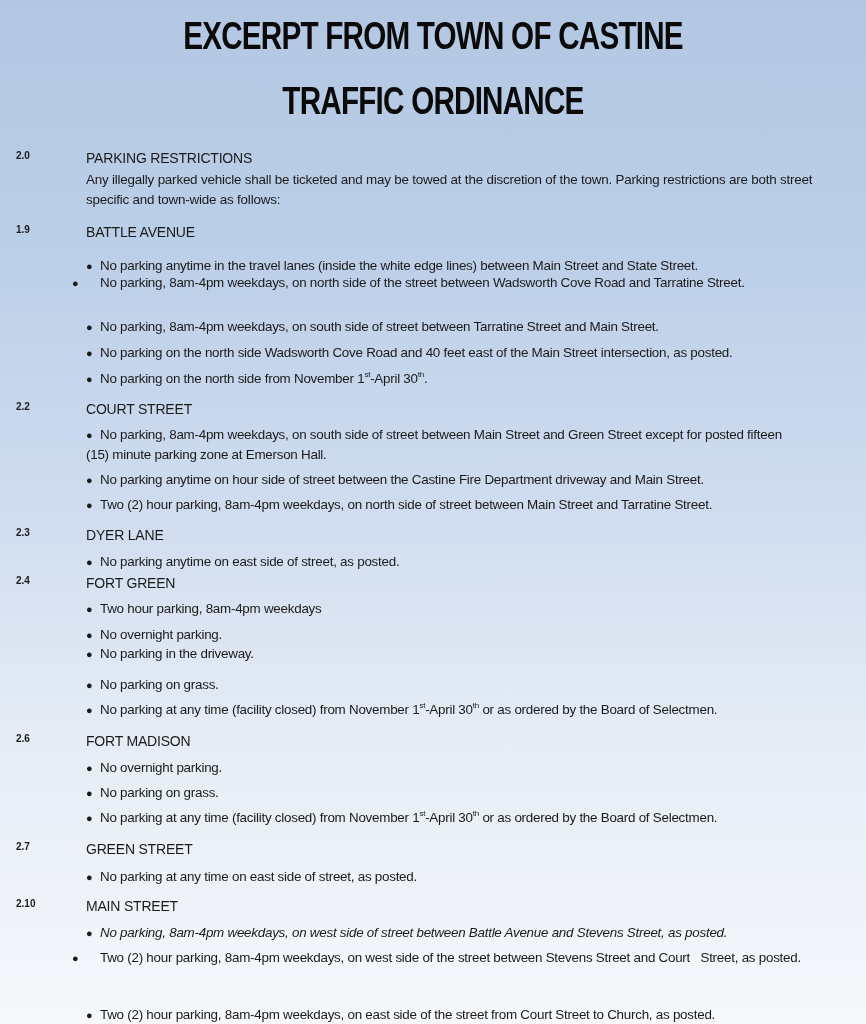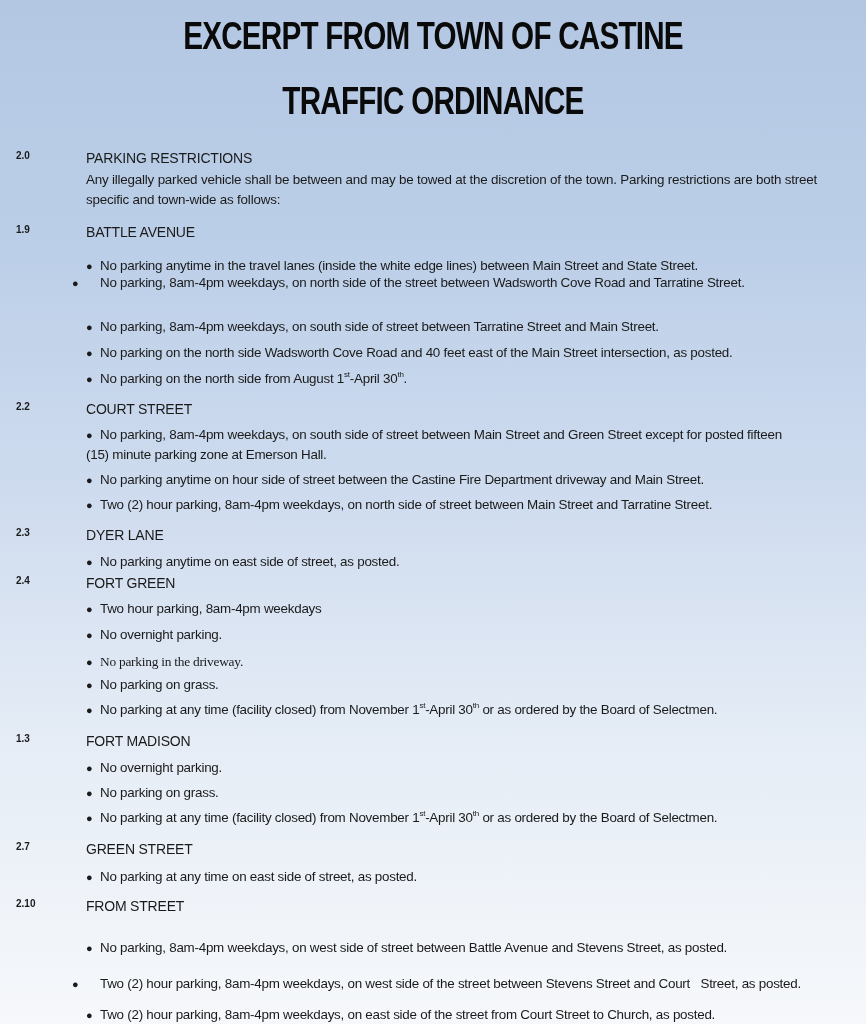--- a/index.html
+++ b/index.html
@@ -51,31 +51,31 @@
 </style>
 </head>
 <body>
 
 <div id="title1" class="title">EXCERPT FROM TOWN OF CASTINE</div>
 <div id="title2" class="title">TRAFFIC ORDINANCE</div>
 
 <div class="section" style="top:150px;">
   <div class="num">2.0</div>
   <div class="head">PARKING RESTRICTIONS</div>
-  <div class="para" style="top:20px;">Any illegally parked vehicle shall be between and may be towed at the discretion of the town.  Parking restrictions are both street specific and town-wide as follows:</div>
+  <div class="para" style="top:20px;">Any illegally parked vehicle shall be ticketed and may be towed at the discretion of the town.  Parking restrictions are both street specific and town-wide as follows:</div>
 </div>
 
 <div class="section" style="top:224px;">
   <div class="num">1.9</div>
   <div class="head">BATTLE AVENUE</div>
   <div class="item" style="top:32px;"><span class="bullet">●</span><span>No parking anytime in the travel lanes (inside the white edge lines) between Main Street and State Street.</span></div>
   <div class="item wrap hang" style="top:49px; width:740px;"><span class="bullet">●</span><span>No parking, 8am-4pm weekdays, on north side of the street between Wadsworth Cove Road and Tarratine Street.</span></div>
   <div class="item" style="top:93px;"><span class="bullet">●</span><span>No parking, 8am-4pm weekdays, on south side of street between Tarratine Street and Main Street.</span></div>
   <div class="item" style="top:119px;"><span class="bullet">●</span><span>No parking on the north side Wadsworth Cove Road and 40 feet east of the Main Street intersection, as posted.</span></div>
-  <div class="item" style="top:145px;"><span class="bullet">●</span><span>No parking on the north side from August 1</span><sup>st</sup><span>-April 30</span><sup>th</sup><span>.</span></div>
+  <div class="item" style="top:145px;"><span class="bullet">●</span><span>No parking on the north side from November 1</span><sup>st</sup><span>-April 30</span><sup>th</sup><span>.</span></div>
 </div>
 
 <div class="section" style="top:401px;">
   <div class="num">2.2</div>
   <div class="head">COURT STREET</div>
   <div class="item wrap" style="top:24px; width:720px;"><span class="bullet">●</span><span>No parking, 8am-4pm weekdays, on south side of street between Main Street and Green Street except for posted fifteen (15) minute parking zone at Emerson Hall.</span></div>
   <div class="item" style="top:69px;"><span class="bullet">●</span><span>No parking anytime on hour side of street between the Castine Fire Department driveway and Main Street.</span></div>
   <div class="item" style="top:94px;"><span class="bullet">●</span><span>Two (2) hour parking, 8am-4pm weekdays, on north side of street between Main Street and Tarratine Street.</span></div>
 </div>
 
@@ -83,38 +83,38 @@
   <div class="num">2.3</div>
   <div class="head">DYER LANE</div>
   <div class="item" style="top:25px;"><span class="bullet">●</span><span>No parking anytime on east side of street, as posted.</span></div>
 </div>
 
 <div class="section" style="top:575px;">
   <div class="num">2.4</div>
   <div class="head">FORT GREEN</div>
   <div class="item" style="top:24px;"><span class="bullet">●</span><span>Two hour parking, 8am-4pm weekdays</span></div>
   <div class="item" style="top:50px;"><span class="bullet">●</span><span>No overnight parking.</span></div>
-  <div class="item" style="top:77px;font-family:Liberation Serif, serif;"><span class="bullet">●</span><span>No parking in the driveway.</span></div>
+  <div class="item" style="top:69px;"><span class="bullet">●</span><span>No parking in the driveway.</span></div>
   <div class="item" style="top:100px;"><span class="bullet">●</span><span>No parking on grass.</span></div>
   <div class="item" style="top:125px;"><span class="bullet">●</span><span>No parking at any time (facility closed) from November 1</span><sup>st</sup><span>-April 30</span><sup>th</sup><span> or as ordered by the Board of Selectmen.</span></div>
 </div>
 
 <div class="section" style="top:733px;">
-  <div class="num">1.3</div>
+  <div class="num">2.6</div>
   <div class="head">FORT MADISON</div>
   <div class="item" style="top:25px;"><span class="bullet">●</span><span>No overnight parking.</span></div>
   <div class="item" style="top:50px;"><span class="bullet">●</span><span>No parking on grass.</span></div>
   <div class="item" style="top:75px;"><span class="bullet">●</span><span>No parking at any time (facility closed) from November 1</span><sup>st</sup><span>-April 30</span><sup>th</sup><span> or as ordered by the Board of Selectmen.</span></div>
 </div>
 
 <div class="section" style="top:841px;">
   <div class="num">2.7</div>
   <div class="head">GREEN STREET</div>
   <div class="item" style="top:26px;"><span class="bullet">●</span><span>No parking at any time on east side of street, as posted.</span></div>
 </div>
 
 <div class="section" style="top:898px;">
   <div class="num">2.10</div>
-  <div class="head">FROM STREET</div>
-  <div class="item" style="top:40px;"><span class="bullet">●</span><span>No parking, 8am-4pm weekdays, on west side of street between Battle Avenue and Stevens Street, as posted.</span></div>
-  <div class="item wrap hang" style="top:50px; width:750px; white-space:pre-wrap;margin-top:26px;"><span class="bullet">●</span><span>Two (2) hour parking, 8am-4pm weekdays, on west side of the street between Stevens Street and Court   Street, as posted.</span></div>
+  <div class="head">MAIN STREET</div>
+  <div class="item" style="top:25px;font-style:italic;"><span class="bullet">●</span><span>No parking, 8am-4pm weekdays, on west side of street between Battle Avenue and Stevens Street, as posted.</span></div>
+  <div class="item wrap hang" style="top:50px; width:750px; white-space:pre-wrap;"><span class="bullet">●</span><span>Two (2) hour parking, 8am-4pm weekdays, on west side of the street between Stevens Street and Court   Street, as posted.</span></div>
   <div class="item" style="top:95px;margin-top:12px;"><span class="bullet">●</span><span>Two (2) hour parking, 8am-4pm weekdays, on east side of the street from Court Street to Church, as posted.</span></div>
 </div>
 
 </body></html>

